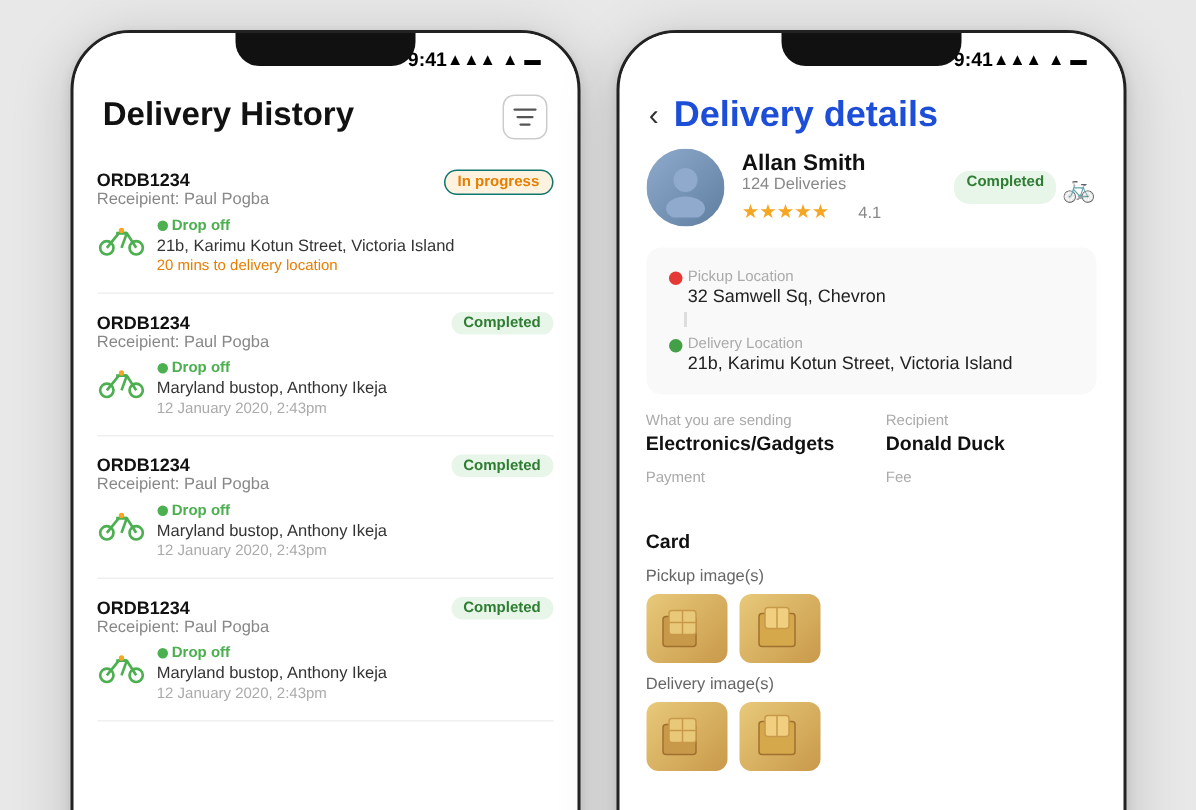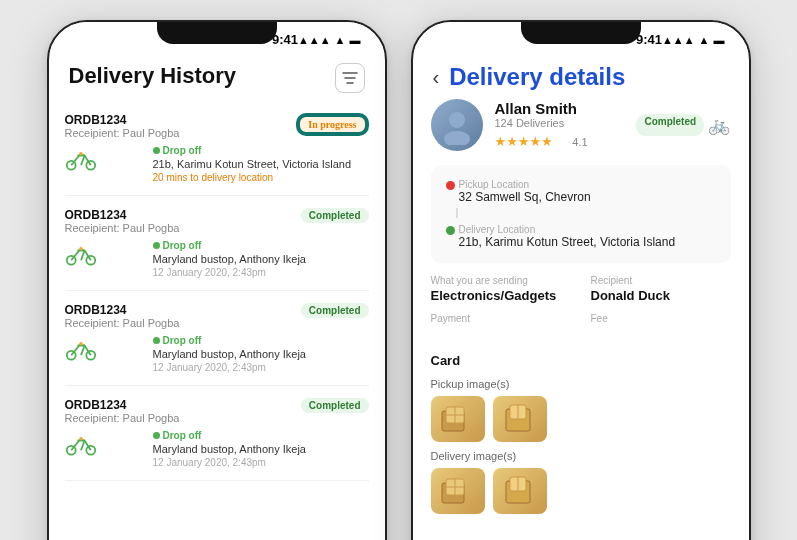--- a/index.html
+++ b/index.html
@@ -117,36 +117,35 @@
     .badge {
       font-size: 10px;
       font-weight: 600;
       padding: 2px 8px;
       border-radius: 10px;
       white-space: nowrap;
     }
     .badge-in-progress {
       background: #fff3e0;
       color: #e67e00;
-      border: 4px solid #0f766e;
-      font-family: Liberation Serif, serif;
+      border: 1px solid #0f766e;
     }
     .badge-completed {
       background: #e8f5e9;
       color: #2e7d32;
     }
 
     .card-body {
       display: flex;
       align-items: flex-start;
       gap: 8px;
       margin-top: 6px;
     }
 
-    .card-details { flex: 1; margin-left: 48px; }
+    .card-details { flex: 1; }
     .drop-off-label {
       font-size: 10px;
       color: #4caf50;
       font-weight: 600;
       display: flex;
       align-items: center;
       gap: 3px;
     }
     .drop-dot { width: 7px; height: 7px; background: #4caf50; border-radius: 50%; }
     .card-address {

